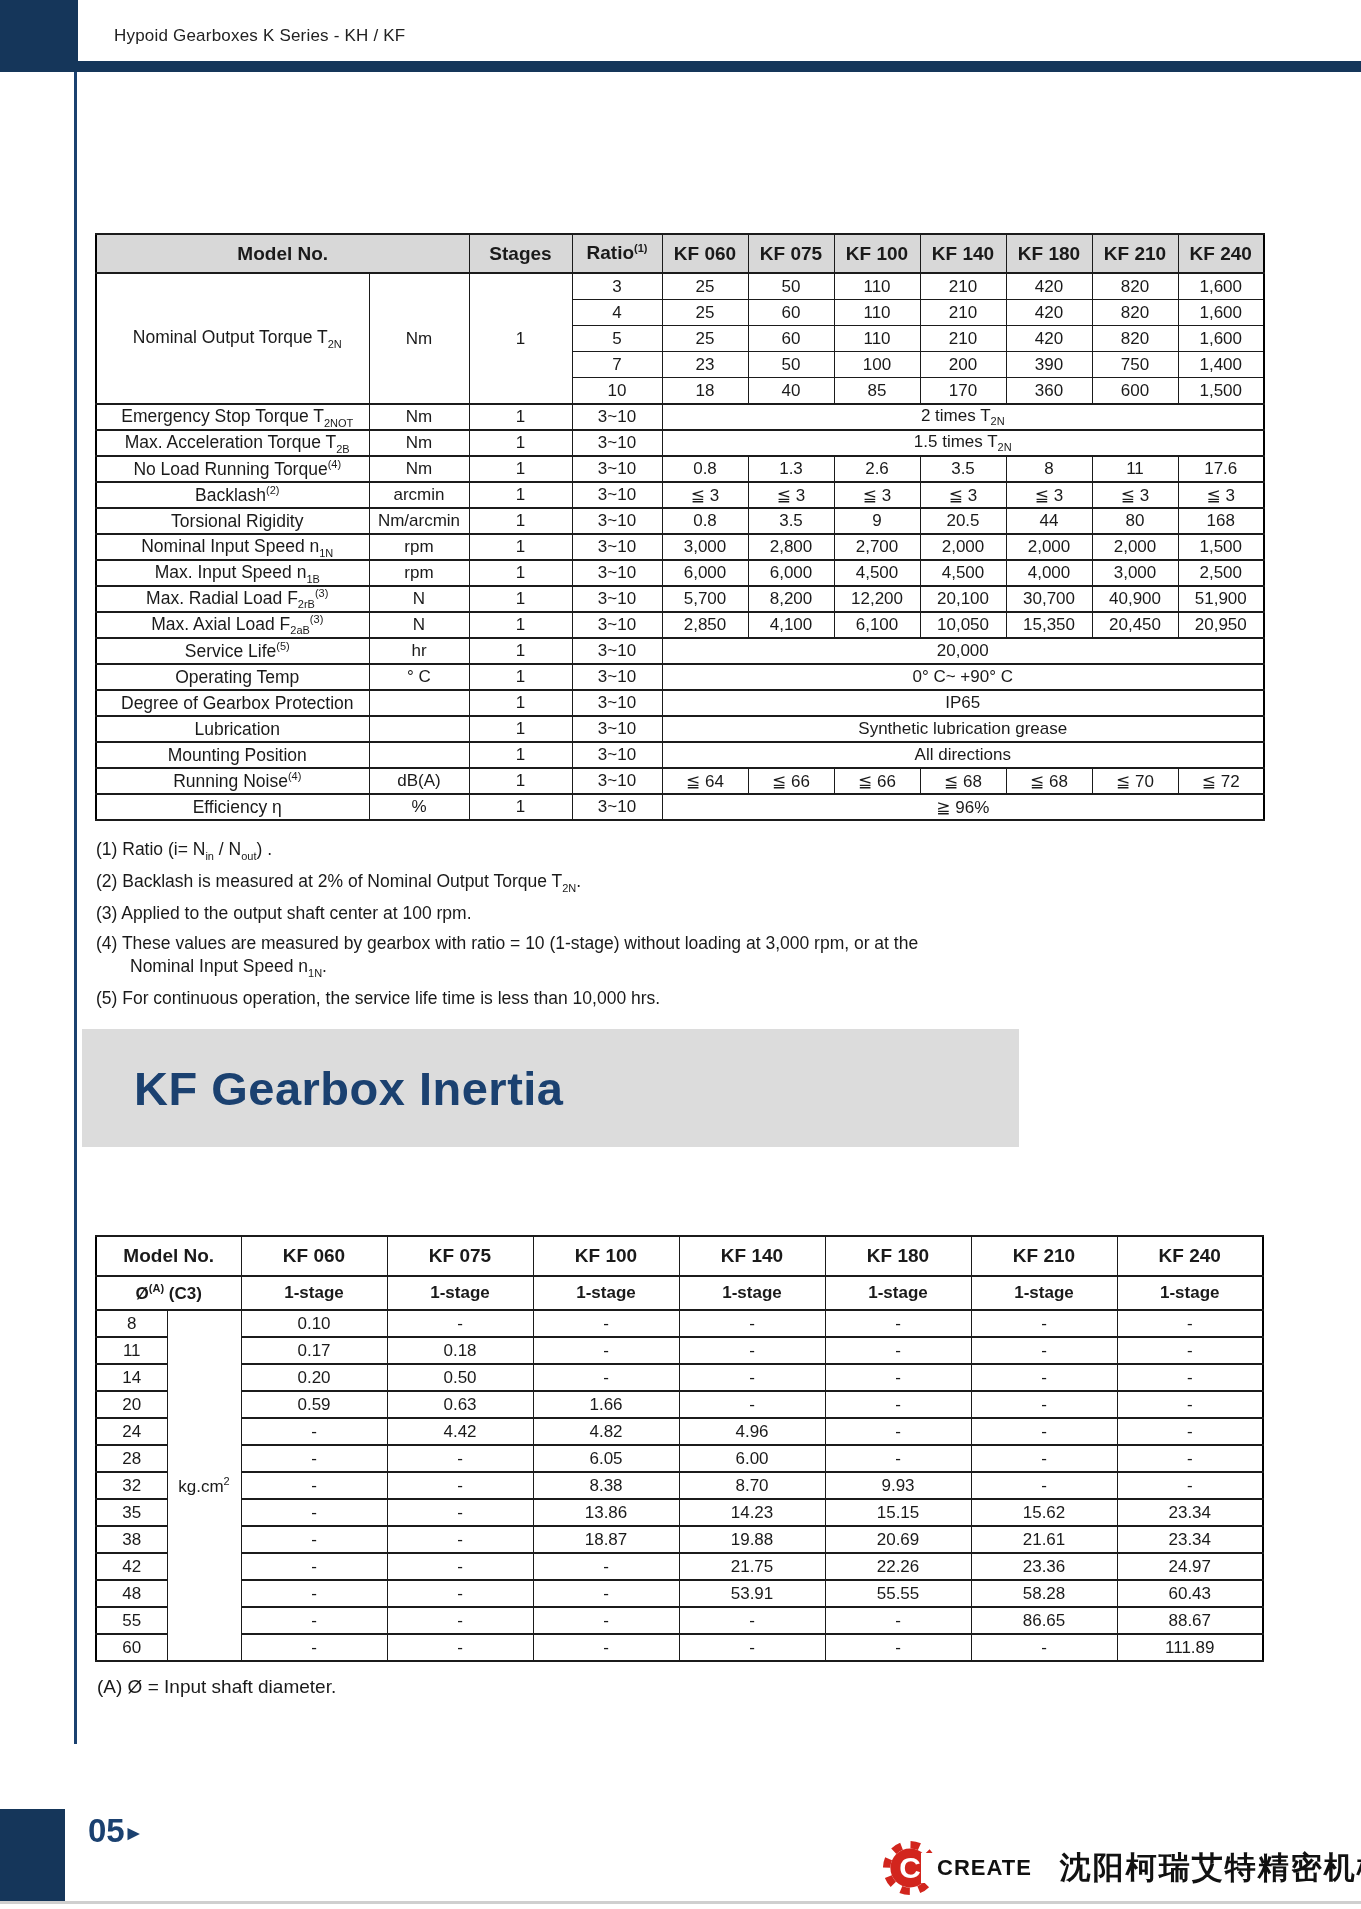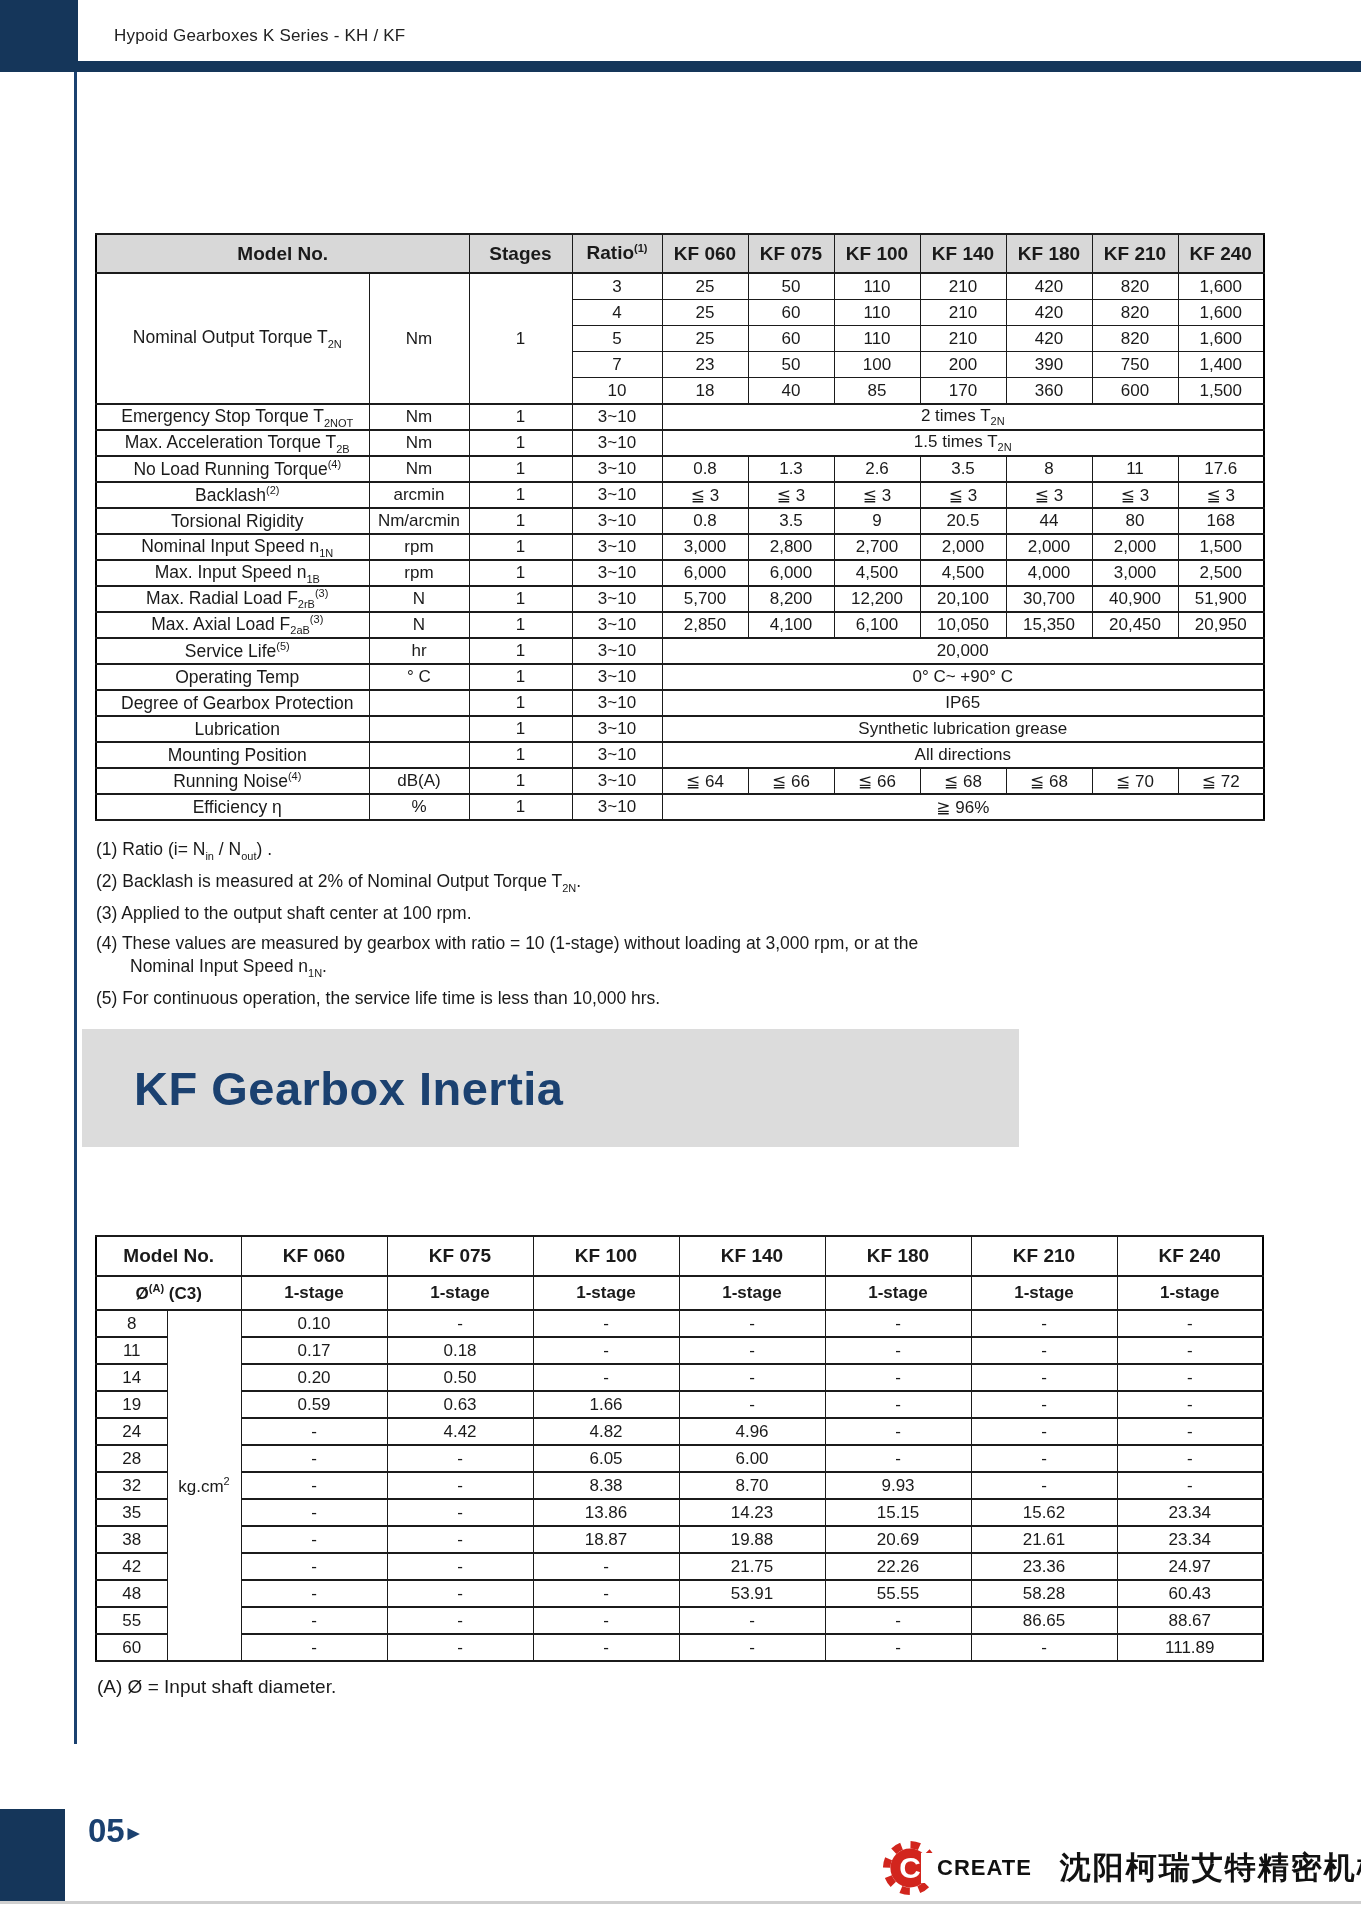--- a/index.html
+++ b/index.html
@@ -372,21 +372,21 @@
       <td>14</td>
       <td>0.20</td>
       <td>0.50</td>
       <td>-</td>
       <td>-</td>
       <td>-</td>
       <td>-</td>
       <td>-</td>
     </tr>
     <tr class="drow">
-      <td>19</td>
+      <td>20</td>
       <td>0.59</td>
       <td>0.63</td>
       <td>1.66</td>
       <td>-</td>
       <td>-</td>
       <td>-</td>
       <td>-</td>
     </tr>
     <tr class="drow">
       <td>24</td>

